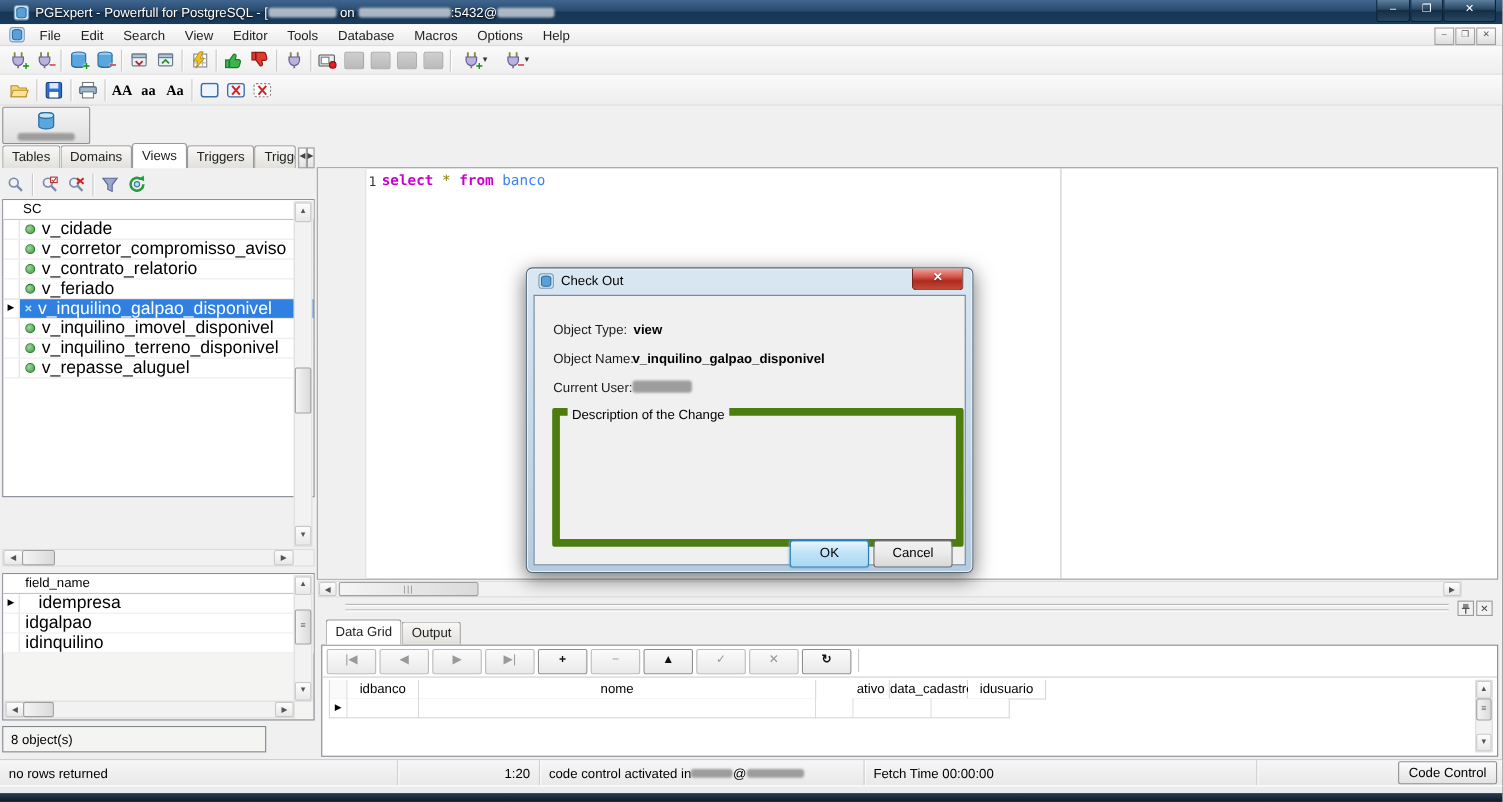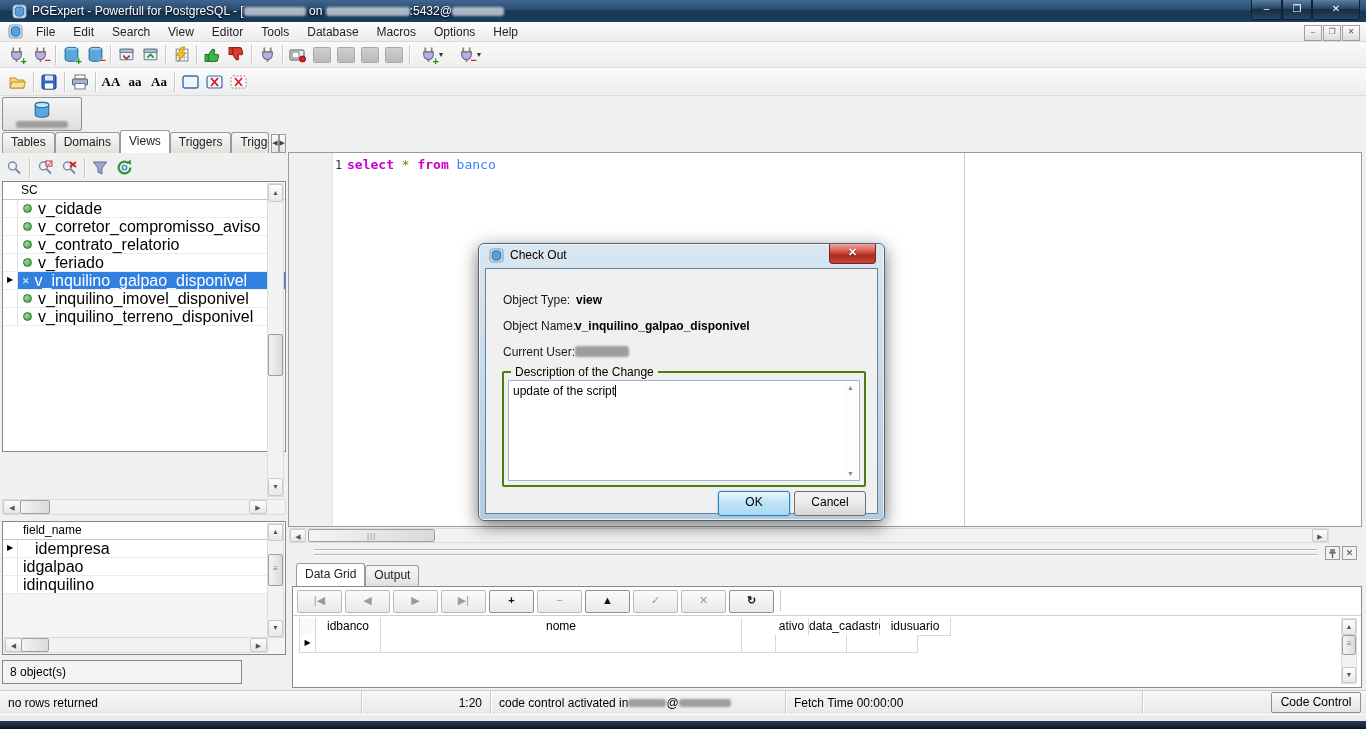--- a/index.html
+++ b/index.html
@@ -60,21 +60,21 @@
   
   .statusbar{left:0;top:690px;width:1366px;height:24px;background:linear-gradient(#f6f6f6,#e9e9e9);border-top:1px solid #cfcfcf;display:flex;align-items:center;font-size:12px;}
   .spanel{height:100%;display:flex;align-items:center;padding:0 8px;border-right:1px solid #cdcdcd;box-shadow:1px 0 0 #fff;}
   .redact{display:inline-block;background:#9d9d9d;border-radius:3px;filter:blur(1.1px);vertical-align:middle;}
   .redact.light{background:#c4cdd8;opacity:.85;}
   
   .dialog{left:478px;top:243px;width:407px;height:278px;background:linear-gradient(#d9e7f2,#b6cbdd);border:1px solid #4e6578;border-radius:6px;box-shadow:0 5px 18px rgba(0,0,0,.55),inset 0 0 0 1px rgba(255,255,255,.7);}
   .dlgclient{position:absolute;left:6px;top:24px;right:6px;bottom:6px;background:#f0f0f0;border:1px solid #68829a;}
   .dlbl{font-size:12px;color:#1a1a1a;}
   .dval{font-size:12px;font-weight:bold;color:#000;}
-  .groupbox{position:absolute;border:2px solid #4d7c0f;border-radius:2px;}
+  .groupbox{position:absolute;border:7px solid #4d7c0f;border-radius:2px;}
   .grouplegend{position:absolute;top:-8px;left:7px;background:#f0f0f0;padding:0 4px;font-size:12px;}
   .dlgbtn{position:absolute;height:23px;border:1px solid #707070;border-radius:3px;background:linear-gradient(#f2f2f2,#ebebeb 45%,#d8d8d8);text-align:center;line-height:21px;font-size:12px;}
   .dlgbtn.def{border:1px solid #2c7fb8;background:linear-gradient(#eaf6fd,#bfe3f7 45%,#a8d9f4);box-shadow:0 0 2px #59b2e8;}
   .closebtn{position:absolute;right:8px;top:0;width:45px;height:19px;border:1px solid #77241c;border-top:none;border-radius:0 0 4px 4px;background:linear-gradient(#f0a79d,#d3554a 40%,#ad2a1e 60%,#c34a38);color:#fff;text-align:center;line-height:17px;font-size:11px;font-weight:bold;text-shadow:0 1px 1px #5c140d;}
   .caret{display:inline-block;width:1px;height:12px;background:#000;vertical-align:-2px;}
   svg{display:block;}
 </style>
 </head>
 <body>
 
@@ -368,20 +368,25 @@
     <div class="treerow">
         <div class="rowind"></div>
         <span class="dot"></span>
         <span class="lbl">v_inquilino_imovel_disponivel</span>
       </div>
     <div class="treerow">
         <div class="rowind"></div>
         <span class="dot"></span>
         <span class="lbl">v_inquilino_terreno_disponivel</span>
       </div>
+    <div class="treerow">
+        <div class="rowind"></div>
+        <span class="dot"></span>
+        <span class="lbl">v_repasse_aluguel</span>
+      </div>
 
     <div class="abs sb" style="right:1px;top:1px;width:17px;height:314px;">
       <div class="sbbtn" style="top:0;left:0;right:0;height:16px;font-size:7px;line-height:15px;">▲</div>
       <div class="sbthumb" style="top:150px;left:0;right:0;height:40px;"></div>
       <div class="sbbtn" style="bottom:0;left:0;right:0;height:16px;font-size:7px;line-height:15px;">▼</div>
     </div>
   </div>
 
   <div class="abs sb" style="left:2px;top:499px;width:284px;height:16px;">
     <div class="sbbtn" style="left:0;top:0;bottom:0;width:16px;font-size:7px;line-height:14px;">◀</div>
@@ -527,26 +532,19 @@
     <div class="closebtn">✕</div>
     <div class="dlgclient">
       <span class="abs dlbl" style="left:17px;top:24px;">Object Type:</span>
       <span class="abs dval" style="left:90px;top:24px;">view</span>
       <span class="abs dlbl" style="left:17px;top:50px;">Object Name:</span>
       <span class="abs dval" style="left:89px;top:50px;">v_inquilino_galpao_disponivel</span>
       <span class="abs dlbl" style="left:17px;top:76px;">Current User:</span>
       <span class="abs redact" style="left:89px;top:77px;width:54px;height:11px;"></span>
       <div class="groupbox" style="left:16px;top:102px;width:360px;height:112px;">
         <span class="grouplegend">Description of the Change</span>
-        <div class="abs" style="left:4px;top:7px;right:4px;bottom:4px;background:#fff;border:1px solid #9ab8d4;">
-          <span class="abs" style="left:4px;top:3px;font-size:12px;"><span>update of the script</span><span class="caret"></span></span>
-          <div class="abs" style="right:1px;top:1px;width:15px;bottom:1px;background:#fdfdfd;">
-            <div style="text-align:center;font-size:7px;color:#8a8a8a;padding-top:2px;">▲</div>
-            <div style="position:absolute;bottom:2px;left:0;right:0;text-align:center;font-size:7px;color:#8a8a8a;">▼</div>
-          </div>
-        </div>
       </div>
       <div class="dlgbtn def" style="left:232px;top:222px;width:70px;">OK</div>
       <div class="dlgbtn" style="left:308px;top:222px;width:70px;">Cancel</div>
     </div>
   </div>
 
 </div>
 
 </body></html>

